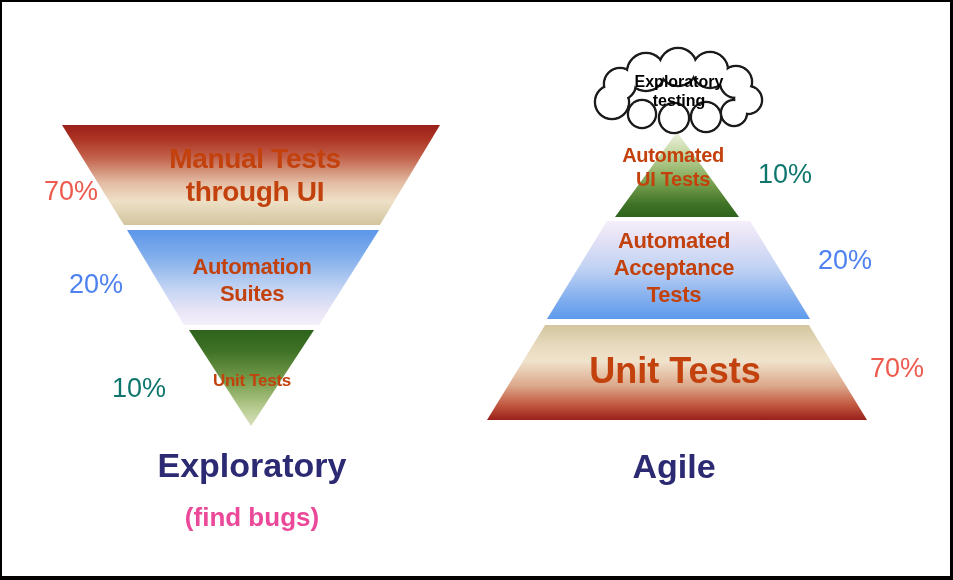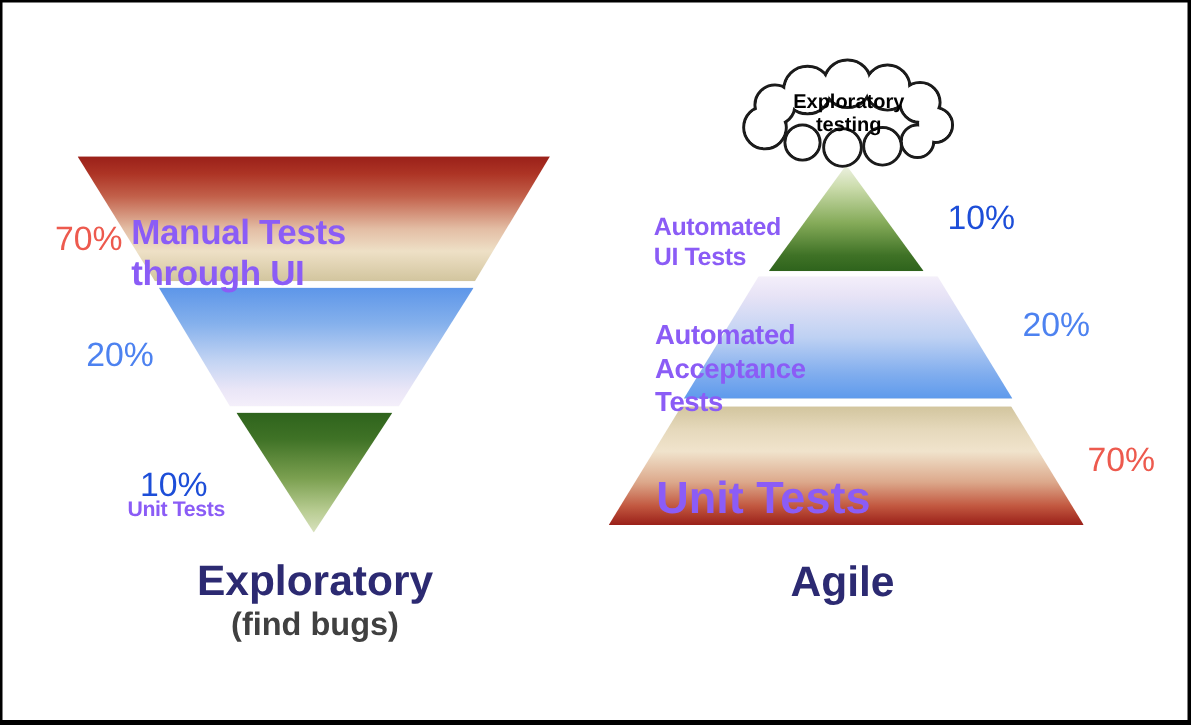--- a/index.html
+++ b/index.html
@@ -52,66 +52,66 @@
   }
   .r-red {
     left: 485px; top: 323px; width: 380px; height: 95px;
     clip-path: polygon(15.3% 0%, 84.7% 0%, 100% 100%, 0% 100%);
     background: linear-gradient(180deg, #d2c59e 0%, #e6d9bc 20%, #f0e3cc 38%, #dca88b 64%, #c25840 84%, #9a2019 100%);
   }
   
   .layer-label {
     position: absolute;
     width: 300px;
-    text-align: left;
+    text-align: center;
     white-space: pre-line;
-    color: #8b5cf6;
+    color: #c2410c;
     font-weight: bold;
     letter-spacing: -0.3px;
-    margin-top: 27px;
   }
   .lbl-manual     { left: 103px; top: 140px; font-size: 28px; line-height: 33px; }
   .lbl-automation { left: 100px; top: 251px; font-size: 22px; line-height: 27px; }
   .lbl-unit-left  { left: 100px; top: 369px; font-size: 17px; line-height: 20px; }
   .lbl-autoui     { left: 521px; top: 141px; font-size: 20px; line-height: 24px; }
   .lbl-acceptance { left: 522px; top: 225px; font-size: 22px; line-height: 27px; }
   .lbl-unit-right { left: 523px; top: 348px; font-size: 36px; line-height: 42px; letter-spacing: 0; }
   .pct {
     position: absolute;
     width: 80px;
     text-align: center;
     font-size: 27px;
     font-weight: normal;
   }
   .pct-red   { color: #ed5a4e; text-align: right; }
   .pct-blue  { color: #4d82f0; }
-  .pct-green { color: #1d4ed8; }
+  .pct-green { color: #0f766e; }
   .p70-l { left: 16px;  top: 174px; }
   .p20-l { left: 54px;  top: 267px; }
   .p10-l { left: 97px;  top: 371px; }
   .p10-r { left: 743px; top: 157px; }
   .p20-r { left: 803px; top: 243px; }
   .p70-r { left: 842px; top: 351px; }
   .title {
     position: absolute;
     width: 350px;
     text-align: center;
     color: #2c2a72;
     font-weight: bold;
     font-size: 34px;
     line-height: 38px;
   }
   .subtitle {
     position: absolute;
     width: 350px;
     text-align: center;
-    color: #404040;
+    color: #ec4899;
     font-weight: bold;
     font-size: 26px;
     line-height: 30px;
+    margin-top: 18px;
   }
   .t-left  { left: 75px;  top: 444px; }
   .s-left  { left: 75px;  top: 482px; }
   .t-right { left: 497px; top: 445px; }
   .s-right { left: 497px; top: 482px; }
   
   .cloud-wrap {
     position: absolute;
     left: 586px; top: 44px;
     width: 182px; height: 90px;
@@ -133,20 +133,22 @@
 <body>
 
 <div class="frame">
 
   <div class="band l-red"></div>
   <div class="band l-blue"></div>
   <div class="band l-green"></div>
 
   <div class="layer-label lbl-manual">Manual Tests
 through UI</div>
+  <div class="layer-label lbl-automation">Automation
+Suites</div>
   <div class="layer-label lbl-unit-left">Unit Tests</div>
 
   <div class="pct pct-red p70-l">70%</div>
   <div class="pct pct-blue p20-l">20%</div>
   <div class="pct pct-green p10-l">10%</div>
 
   <div class="title t-left">Exploratory</div>
   <div class="subtitle s-left">(find bugs)</div>
 
   <div class="band r-green"></div>

